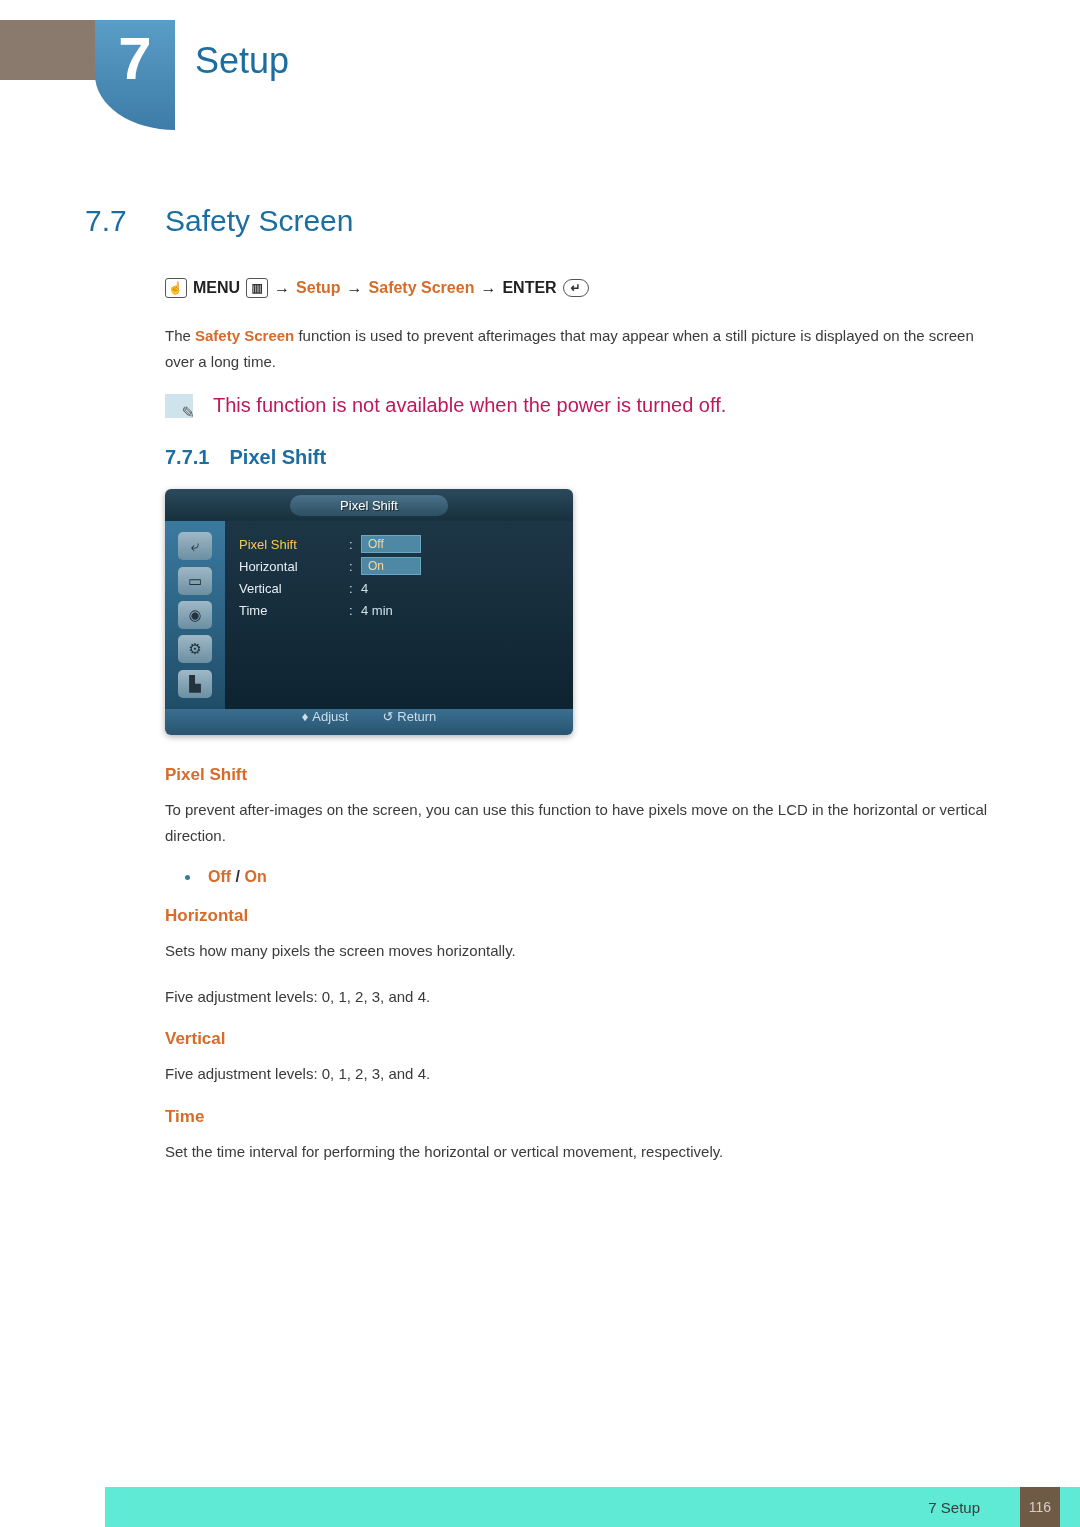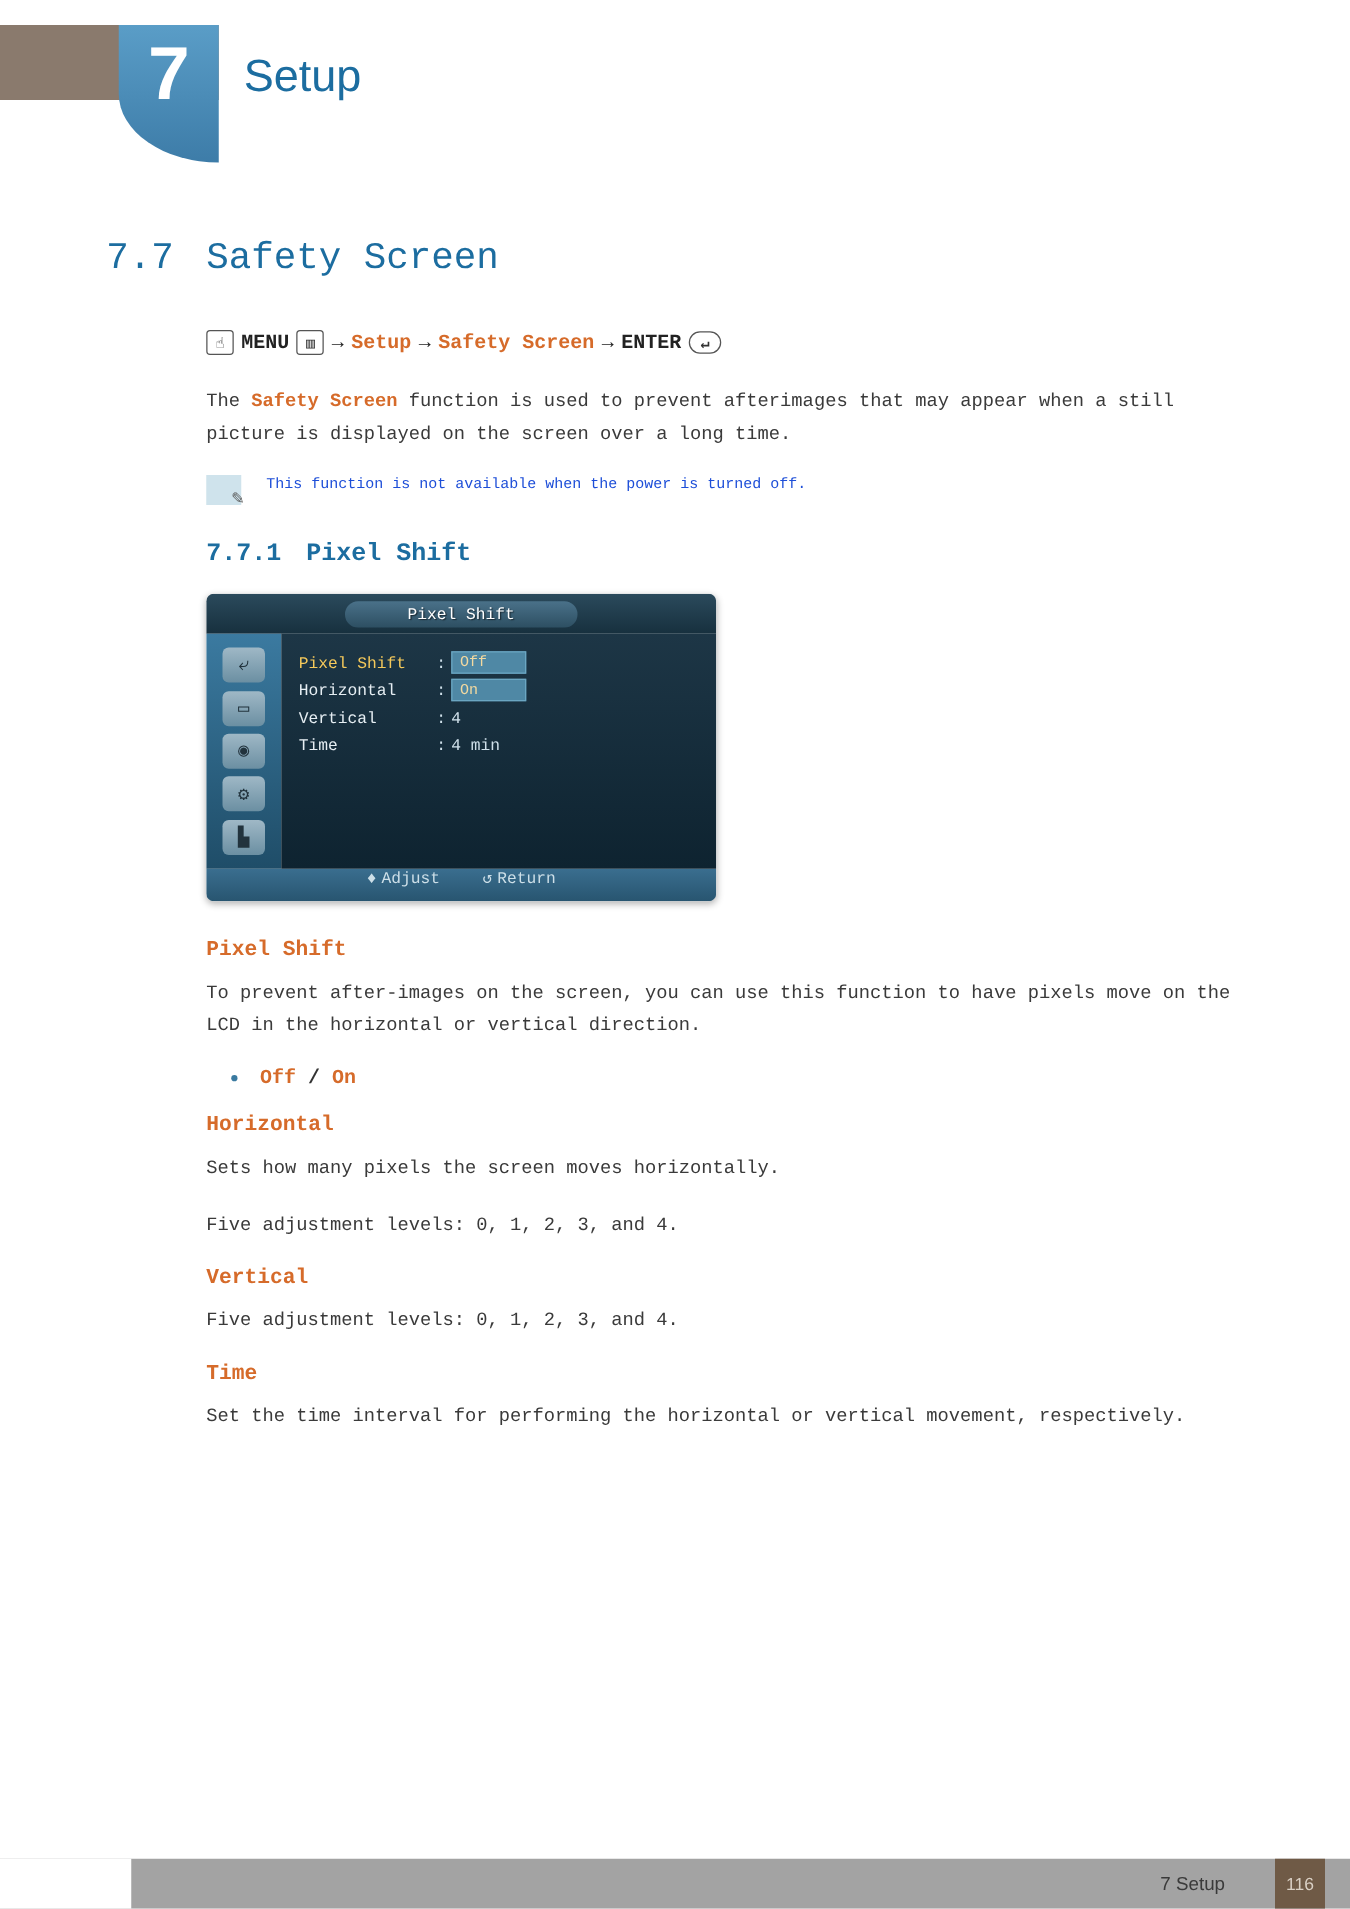--- a/index.html
+++ b/index.html
@@ -47,24 +47,23 @@
     position: absolute;
     top: 20px;
     left: 175px;
     right: 0;
     height: 60px;
     background: #fff;
     z-index: 4;
   }
   .content {
     position: absolute;
-    top: 190px;
+    top: 204px;
     left: 85px;
     right: 85px;
-    font-family: Liberation Mono, monospace;
   }
   .sec-row { display: flex; align-items: baseline; margin-bottom: 40px; }
   .sec-num { color: #1c6da0; font-size: 30px; width: 80px; }
   .sec-title { color: #1c6da0; font-size: 30px; }
   .indent { margin-left: 80px; }
   .navpath {
     display: flex;
     align-items: center;
     gap: 6px;
     font-size: 16px;
@@ -102,21 +101,21 @@
     position: relative;
     flex-shrink: 0;
   }
   .note-icon::after {
     content: "✎";
     position: absolute;
     right: -2px; bottom: -4px;
     color: #5a5a5a;
     font-size: 16px;
   }
-  .note-text { font-size: 12px; color: #1d4ed8; }
+  .note-text { font-size: 20px; color: #be185d; }
   .subsec-row { display: flex; gap: 20px; margin: 15px 0 20px 0; }
   .subsec-num { color: #1c6da0; font-size: 20px; font-weight: bold; }
   .subsec-title { color: #1c6da0; font-size: 20px; font-weight: bold; }
 
   
   .osd {
     width: 408px;
     border-radius: 6px;
     overflow: hidden;
     margin-bottom: 30px;
@@ -194,21 +193,21 @@
   .bullet-row { display: flex; align-items: center; gap: 18px; margin: 12px 0 20px 20px; }
   .dot { width: 5px; height: 5px; background: #3a7aa0; border-radius: 50%; }
   .offon { font-weight: bold; font-size: 16px; }
   .offon .o { color: #d66b2a; }
   .offon .s { color: #333; }
 
   .footer {
     position: absolute;
     bottom: 0; left: 0; right: 0;
     height: 40px;
-    background: #a3a3a3;
+    background: #5eead4;
     display: flex;
     align-items: center;
     justify-content: flex-end;
     padding-right: 20px;
   }
   .footer-left-gap {
     position: absolute;
     left: 0; bottom: 0;
     width: 105px; height: 40px;
     background: #fff;

